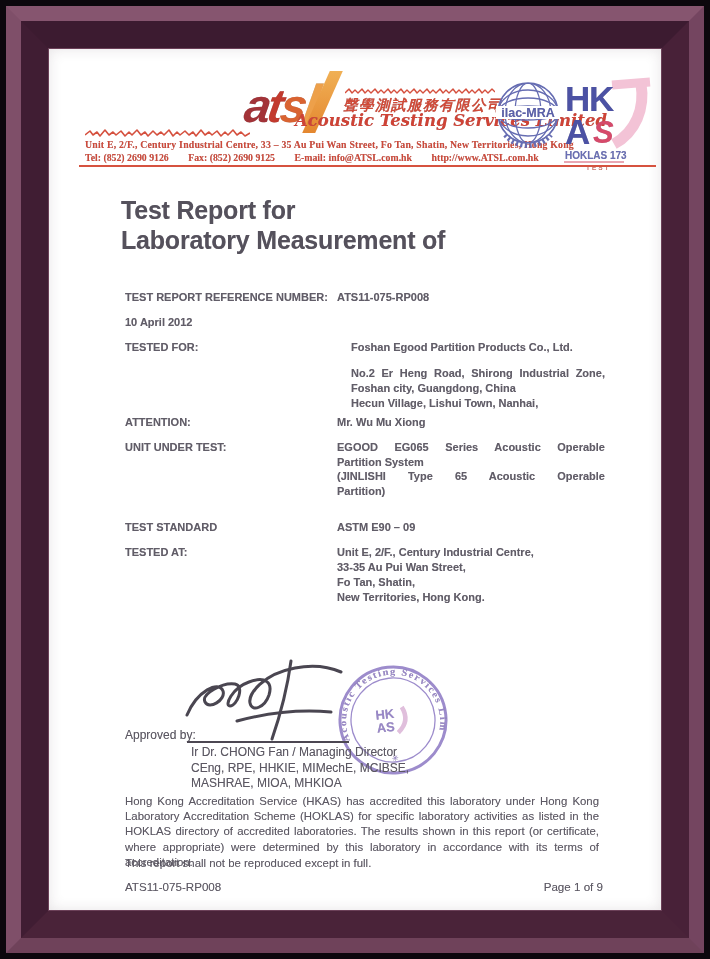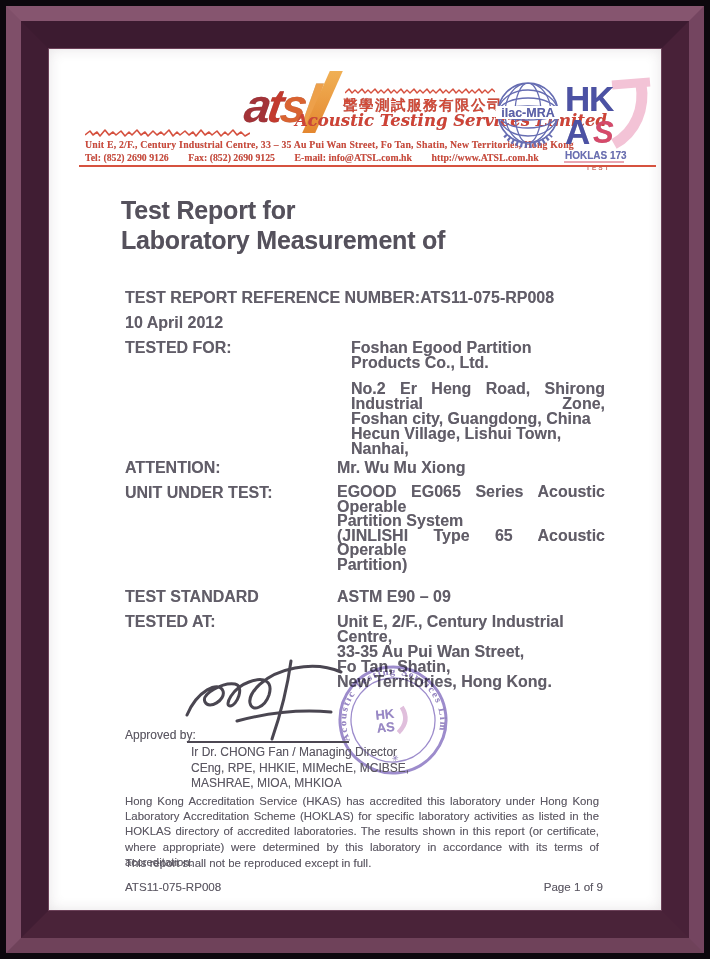--- a/index.html
+++ b/index.html
@@ -28,49 +28,49 @@
   .atsl-logo { position:absolute; left:196px; top:26px; height:66px; white-space:nowrap; }
   .atsl-letters span { display:inline-block; font-style:italic; font-weight:900;
     font-size:47px; line-height:60px; letter-spacing:-3px; transform:skewX(-9deg); }
   .atsl-letters span:nth-child(1){ color:#a23338; }
   .atsl-letters span:nth-child(2){ color:#c23a2e; }
   .atsl-letters span:nth-child(3){ color:#d96331; }
   .atsl-letters span:nth-child(4){ color:#eda04a; font-size:56px; vertical-align:-2px; }
   .atsl-slash { position:absolute; right:-12px; top:-4px; width:13px; height:62px;
     background:linear-gradient(180deg,#f0b055,#e4872f); transform:skewX(-24deg); }
   .zh-name { position:absolute; left:294px; top:47px; font-size:14.5px; font-weight:700;
-    letter-spacing:1.5px; color:#d04a38; font-family:"DejaVu Sans", sans-serif; }
+    letter-spacing:1.5px; color:#d04a38; font-family:"DejaVu Sans", sans-serif;font-style:italic; }
   .en-name { position:absolute; left:246px; top:62px; font-size:16.5px; font-weight:700;
     font-style:italic; color:#cf4336; font-family:"DejaVu Serif", serif; }
   .hdr-addr { position:absolute; left:36px; color:#cf4a3a; font-weight:700;
     font-family:"Liberation Serif", serif; font-size:9.8px; white-space:nowrap; }
   .addr1 { top:90px; letter-spacing:.2px; }
   .addr2 { top:103px; }
   .addr2 span { margin-right:17px; }
   .hdr-rule { position:absolute; left:30px; top:116px; width:577px; height:2.4px;
     background:#d6523f; }
   .ilac-logo { position:absolute; left:444px; top:30px; }
   .hkas-logo { position:absolute; left:513px; top:25px; }
 
   
   .report-title { position:absolute; left:72px; top:146px; font-size:25px;
     line-height:30px; font-weight:700; color:#55515c; letter-spacing:-.2px; }
 
   
   .fields { position:absolute; left:76px; top:241px; width:480px;
-    font-size:16px; line-height:15px; font-weight:700; color:#615d68; }
+    font-size:11px; line-height:15px; font-weight:700; color:#615d68; }
   .frow { display:flex; margin-bottom:10px; }
   .flabel { flex:0 0 212px; white-space:nowrap; }
   .fvalue { flex:1 1 auto; }
   .fvalue .vline { line-height:14.6px; }
   .jfull { text-align:justify; text-align-last:justify; }
   .addr-block { margin-top:11px; }
   .addr-block div { line-height:15px; }
   .row-tight { margin-bottom:4px;gap:14px; }
-  .row-gap-top { margin-top:16px; }
+  .row-gap-top { margin-top:22px; }
 
   
   .approved-label { position:absolute; left:76px; top:679px; font-size:12px; color:#5c5863; }
   .signature { position:absolute; left:132px; top:606px; }
   .sig-underline { position:absolute; left:138px; top:692px; width:162px;
     border-bottom:2px solid #4c4752; }
   .approver { position:absolute; left:142px; top:696px; font-size:12px;
     line-height:15.5px; color:#5c5863; font-weight:500; }
   .stamp { position:absolute; left:284px; top:611px; opacity:.88;
     transform:rotate(-6deg); mix-blend-mode:multiply; }

